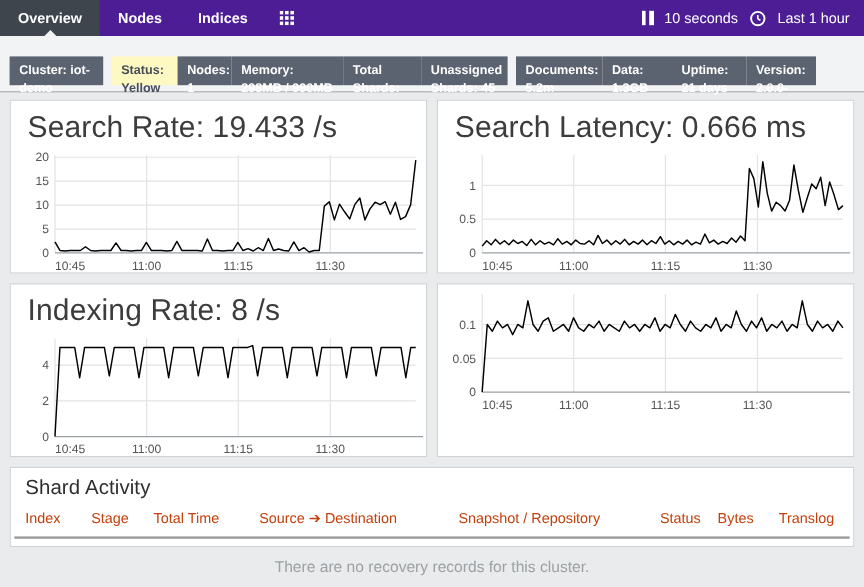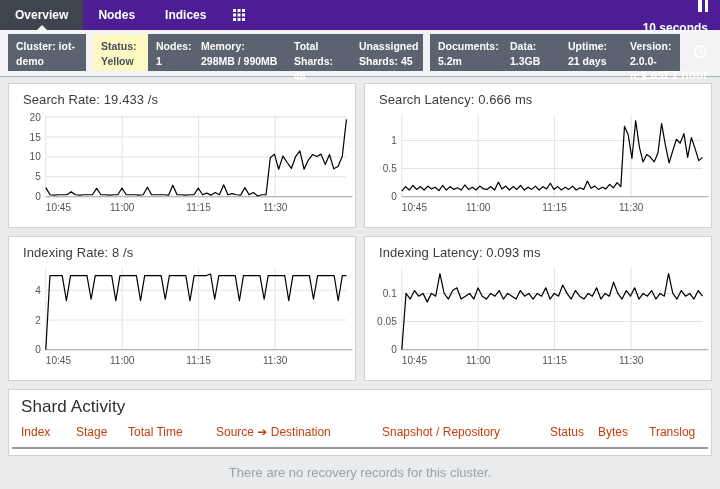--- a/index.html
+++ b/index.html
@@ -8,49 +8,49 @@
   .page { width:720px; height:489px; background:#e9ebec; }
 
   
   .topbar { height:30px; background:#4c1d95; display:flex; justify-content:space-between; align-items:stretch; }
   .tabs { display:flex; align-items:stretch; }
   .tab { color:#fff; font-size:12px; font-weight:bold; line-height:30px; padding:0 15px; cursor:pointer; position:relative; }
   .tab.active { background:#3f454d; }
   .tab.active::after { content:""; position:absolute; left:50%; bottom:0; transform:translateX(-50%);
     border-left:5px solid transparent; border-right:5px solid transparent; border-bottom:5px solid #f2f3f4; }
   .tab.icon-tab { display:flex; align-items:center; padding:0 12px; }
-  .controls { display:flex; align-items:flex-end; gap:9px; padding-right:12px; color:#fff; font-size:12px; font-weight:bold;flex-direction:column; }
+  .controls { display:flex; align-items:center; gap:9px; padding-right:12px; color:#fff; font-size:12px; font-weight:normal; }
   .pause { display:inline-flex; gap:3px; cursor:pointer; }
   .pause i { display:block; width:3.5px; height:12px; background:#fff; }
   .ctl { cursor:pointer; }
   .clock { display:inline-flex; align-items:center; cursor:pointer; }
 
   
-  .cluster-band { background:#f2f3f4; border-bottom:1px solid #a9aeb2; padding:4px 8px 5px; display:flex; gap:7px; height:47px; }
+  .cluster-band { background:#f2f3f4; border-bottom:1px solid #a9aeb2; padding:17px 8px 5px; display:flex; gap:7px; height:47px; }
   .cgroup { display:flex; }
   .ccell { font-size:10.5px; font-weight:bold; line-height:1.42; padding:5px 8px 4px; }
   .ccell.dark { background:#5b6270; color:#fff; }
   .ccell.yellow { background:#fef9c3; color:#474e59; }
   [data-name="cluster-cell"]{width:78px}
   [data-name="status-cell"]{width:55px}
   [data-name="nodes-cell"]{width:45px}
   [data-name="indices-cell"]{width:52px}
   [data-name="memory-cell"]{width:93px}
   [data-name="total-shards-cell"]{width:65px}
   [data-name="unassigned-shards-cell"]{width:72px}
   [data-name="documents-cell"]{width:72px}
   [data-name="data-cell"]{width:58px}
   [data-name="uptime-cell"]{width:62px}
   [data-name="version-cell"]{width:58px}
 
   
   .grid { margin:6px 8px 0; display:grid; grid-template-columns:348px 348px; gap:8px; }
   .panel { background:#fff; border:1px solid #cfd3d6; }
   .grid .panel { height:145px; overflow:hidden; }
-  .panel h2 { font-size:13px; font-weight:400; color:#3c3c3c; margin:8px 0 0 14px; letter-spacing:0.1px; }
+  .panel h2 { font-size:25px; font-weight:400; color:#3c3c3c; margin:8px 0 0 14px; letter-spacing:0.1px; }
   svg.chart { display:block; margin-top:1px; }
   svg.chart text { font-family:"Liberation Sans", sans-serif; font-size:10px; fill:#545454; }
 
   
   .shard { margin:8px 8px 0; padding-top:7px; height:67px; }
   .shard h2 { font-size:17px; margin:0 0 0 12px; color:#2f2f2f; }
   .shard-cols { display:flex; margin:8px 3px 0; padding:0 9px 8px; border-bottom:2px solid #9b9b9b; font-size:12px; color:#c2410c; }
   .shard-cols span { flex:0 0 auto; }
   .shard-cols span:nth-child(1){width:55px}
   .shard-cols span:nth-child(2){width:52px}
@@ -183,21 +183,20 @@
           <text x="31" y="32.590909090909086" text-anchor="end">4</text>
           <line x1="36" y1="88" x2="340" y2="88" stroke="#9aa0a4" stroke-width="1"></line>
           <text x="36" y="102" text-anchor="start">10:45</text>
           <text x="111.69200000000001" y="102" text-anchor="middle">11:00</text>
           <text x="187.38400000000001" y="102" text-anchor="middle">11:15</text>
           <text x="263.374" y="102" text-anchor="middle">11:30</text>
           <polyline points="36.0,88.0 40.1,14.4 44.2,14.4 48.2,14.4 52.3,14.4 56.4,39.4 60.5,14.4 64.6,14.4 68.7,14.4 72.7,14.4 76.8,14.4 80.9,37.9 85.0,14.4 89.1,14.4 93.2,14.4 97.2,14.4 101.3,14.4 105.4,39.4 109.5,14.4 113.6,14.4 117.6,14.4 121.7,14.4 125.8,14.4 129.9,39.4 134.0,14.4 138.1,14.4 142.1,14.4 146.2,14.4 150.3,14.4 154.4,37.9 158.5,14.4 162.5,14.4 166.6,14.4 170.7,14.4 174.8,14.4 178.9,39.4 183.0,14.4 187.0,14.4 191.1,14.4 195.2,14.4 199.3,12.9 203.4,37.9 207.5,14.4 211.5,14.4 215.6,14.4 219.7,14.4 223.8,14.4 227.9,39.4 231.9,14.4 236.0,14.4 240.1,14.4 244.2,14.4 248.3,14.4 252.4,37.9 256.4,14.4 260.5,14.4 264.6,14.4 268.7,14.4 272.8,14.4 276.8,39.4 280.9,14.4 285.0,14.4 289.1,14.4 293.2,14.4 297.3,14.4 301.3,37.9 305.4,14.4 309.5,14.4 313.6,14.4 317.7,14.4 321.8,14.4 325.8,39.4 329.9,14.4 334.0,14.4" fill="none" stroke="#000000" stroke-width="1.2" stroke-linejoin="round"></polyline>
         </svg>
     </figure>
     <figure class="panel" data-name="indexing-latency-panel">
-      <h2 data-name="panel-title">Indexing Latency: 0.093 ms</h2>
       <svg class="chart" width="344" height="113" viewBox="0 0 340 112" data-name="indexing-latency-chart">
           <line x1="36" y1="7" x2="36" y2="88" stroke="#e3e3e3" stroke-width="1"></line>
           <line x1="111.69200000000001" y1="7" x2="111.69200000000001" y2="88" stroke="#e3e3e3" stroke-width="1"></line>
           <line x1="187.38400000000001" y1="7" x2="187.38400000000001" y2="88" stroke="#e3e3e3" stroke-width="1"></line>
           <line x1="263.374" y1="7" x2="263.374" y2="88" stroke="#e3e3e3" stroke-width="1"></line>
           <text x="31" y="91.5" text-anchor="end">0</text>
           <line x1="36" y1="60.06896551724138" x2="334" y2="60.06896551724138" stroke="#e3e3e3" stroke-width="1"></line>
           <text x="31" y="63.56896551724138" text-anchor="end">0.05</text>
           <line x1="36" y1="32.137931034482754" x2="334" y2="32.137931034482754" stroke="#e3e3e3" stroke-width="1"></line>
           <text x="31" y="35.637931034482754" text-anchor="end">0.1</text>

